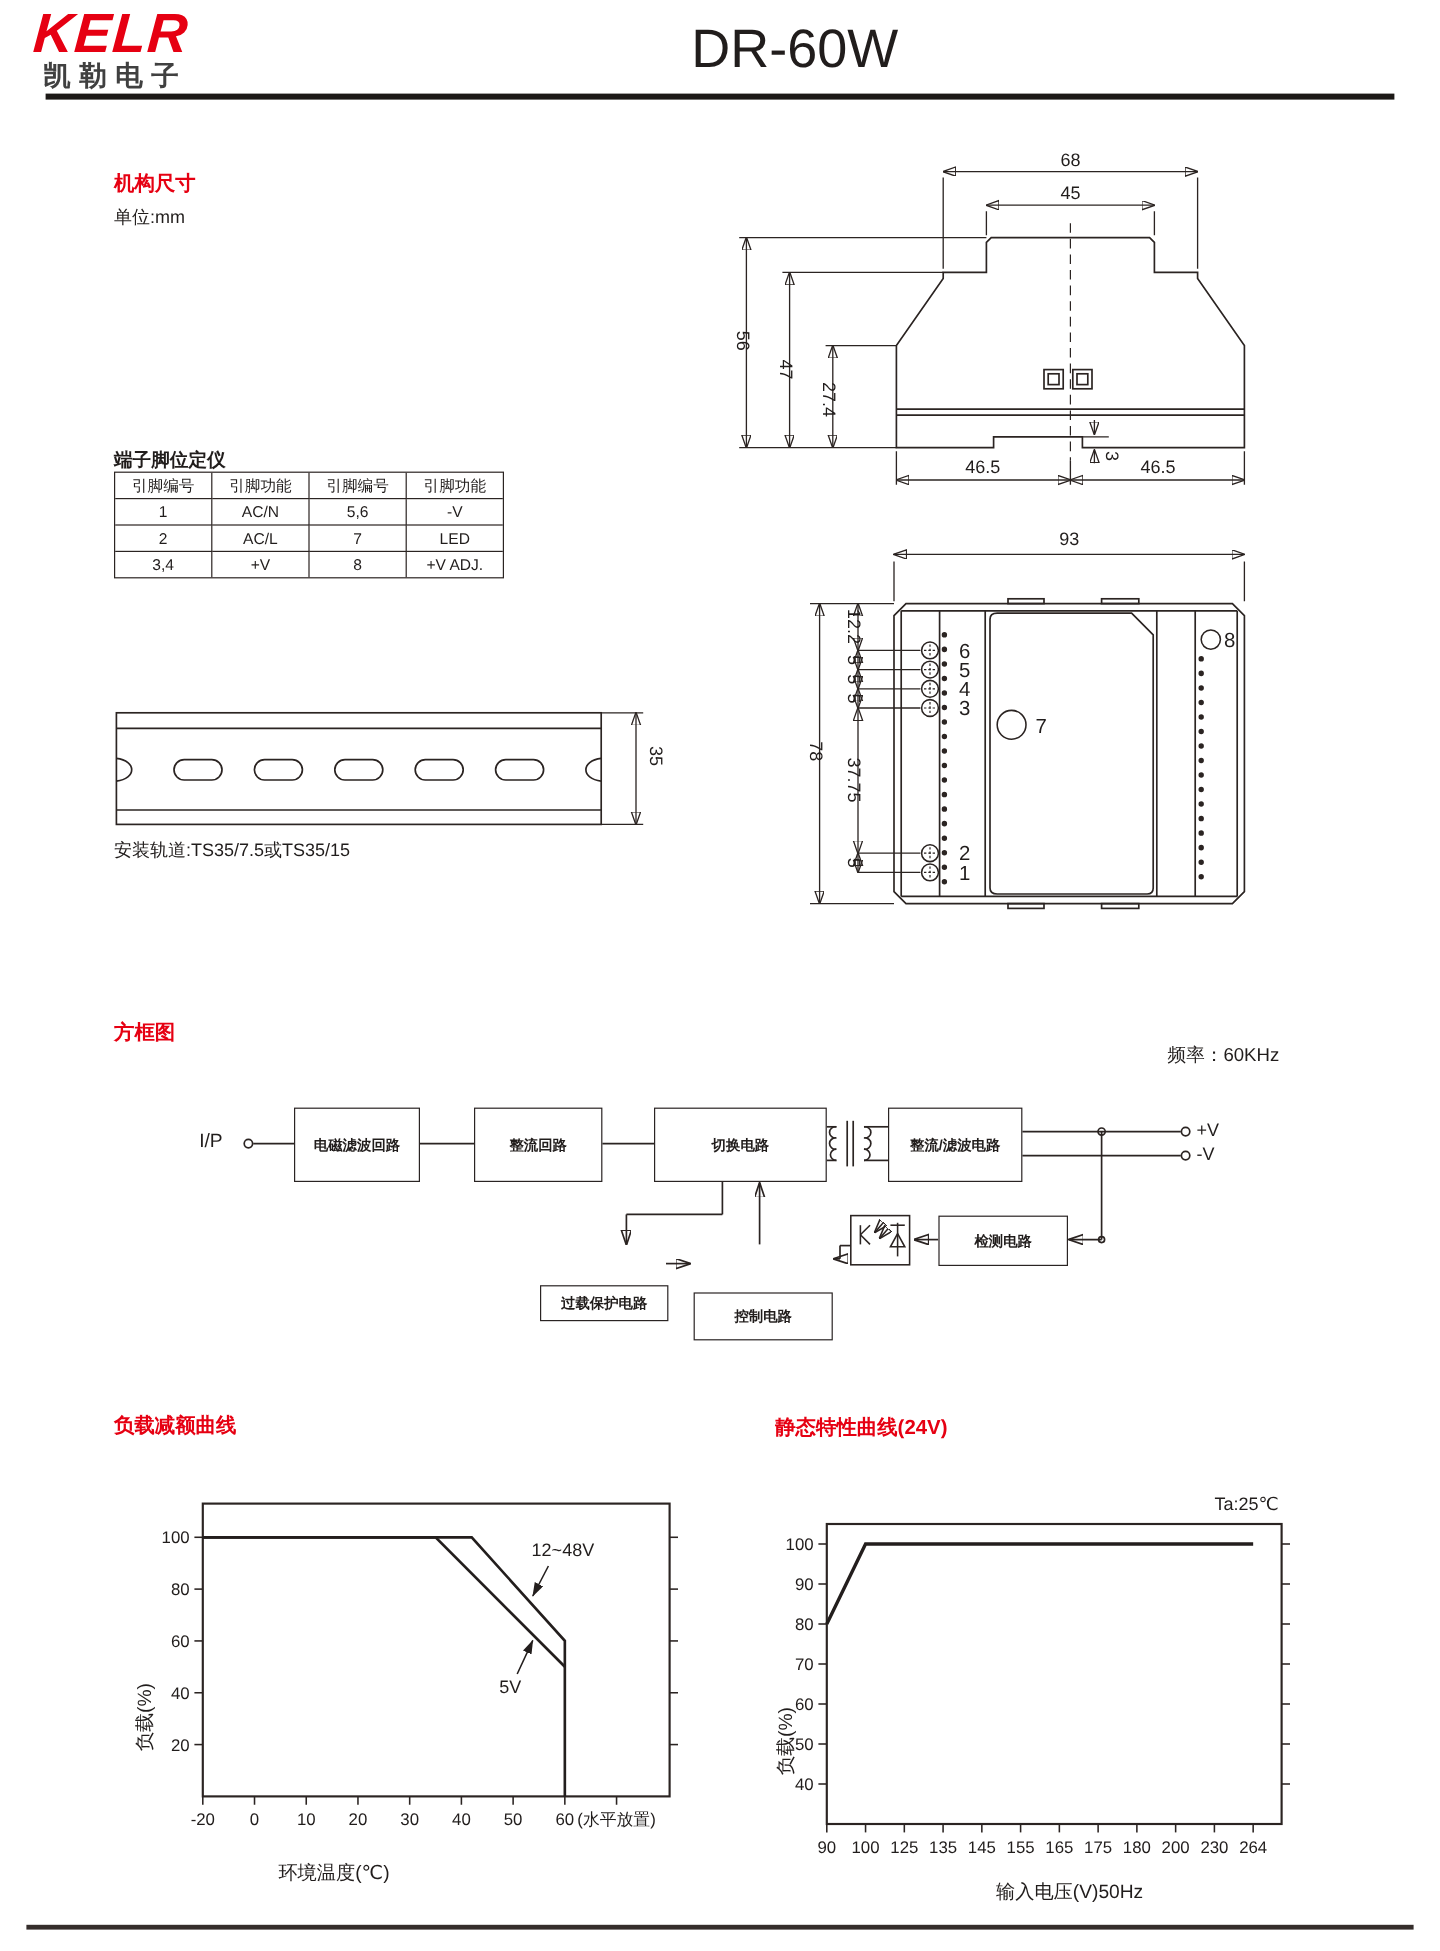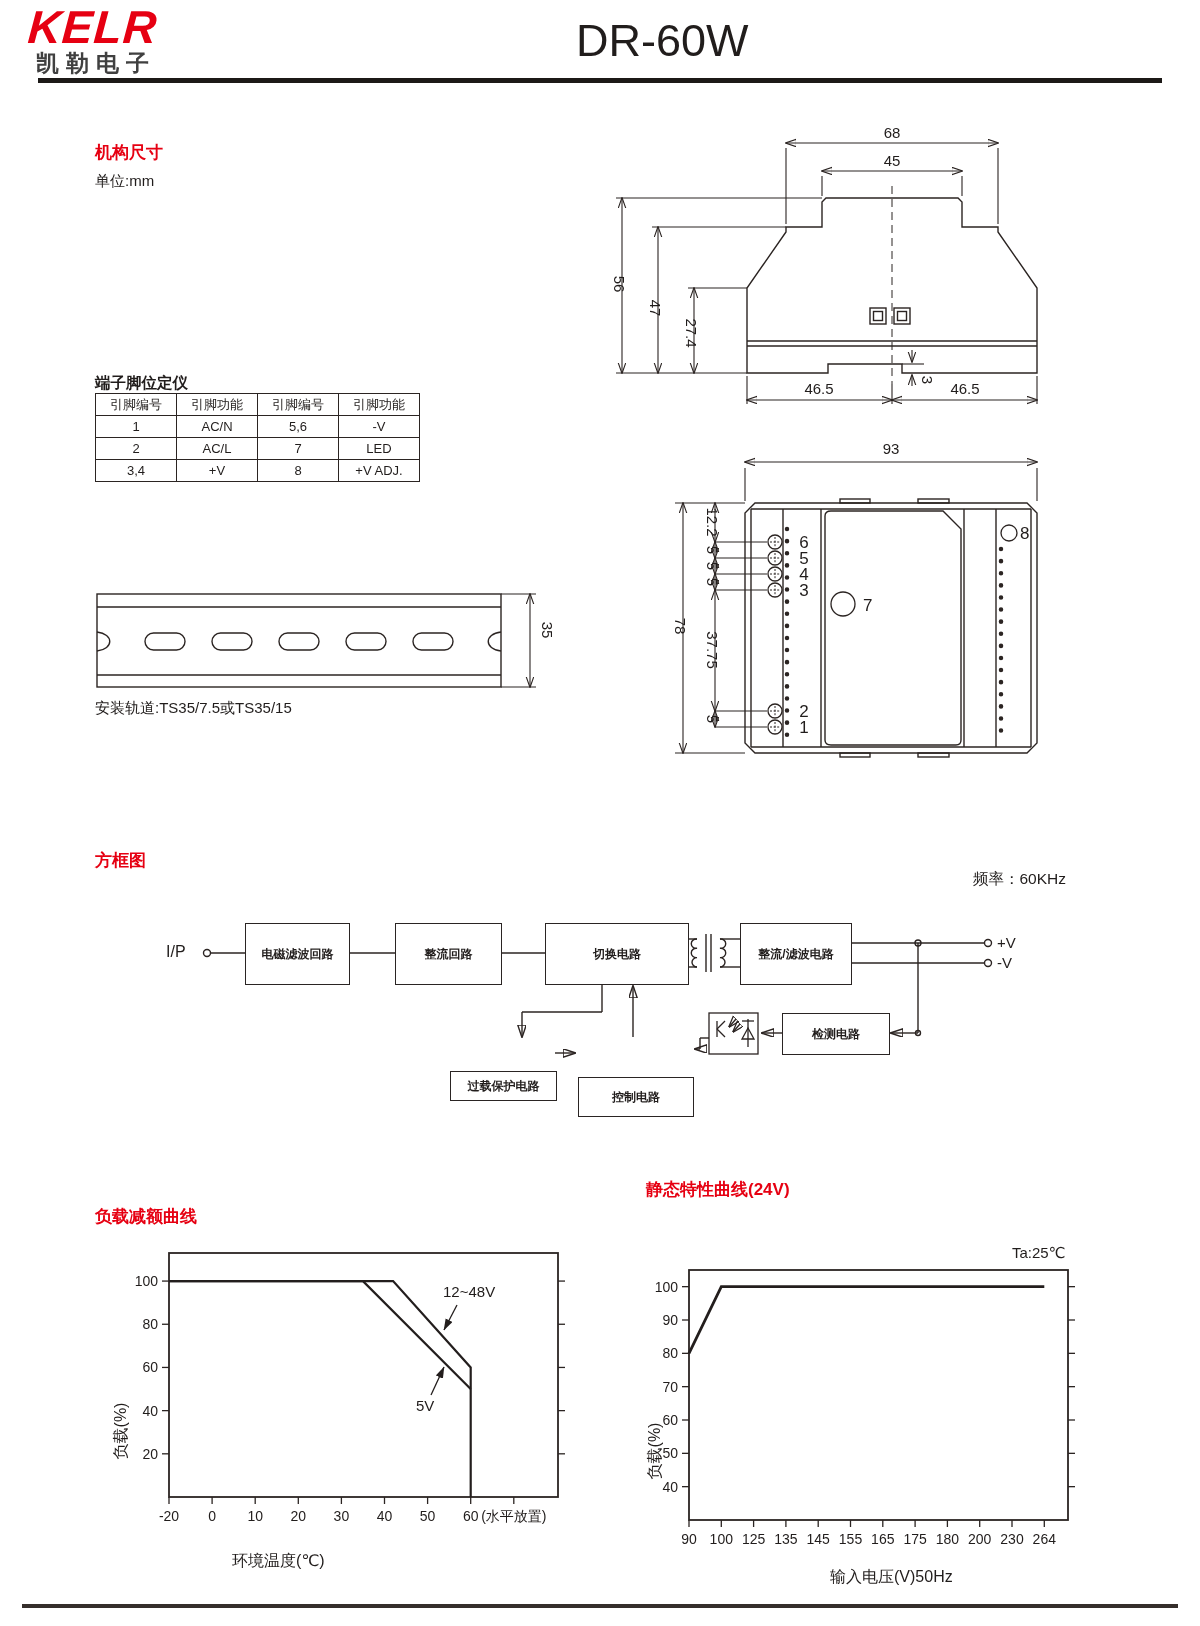--- a/index.html
+++ b/index.html
@@ -318,21 +318,21 @@
   <div class="bbox" style="left:395px;top:923px;width:105px;height:60px;text-align:center;">整流回路</div>
   <div class="bbox" style="left:545px;top:923px;width:142px;height:60px;">切换电路</div>
   <div class="bbox" style="left:740px;top:923px;width:110px;height:60px;">整流/滤波电路</div>
   <div class="bbox" style="left:450px;top:1071px;width:105px;height:28px;">过载保护电路</div>
   <div class="bbox" style="left:578px;top:1037px;width:114px;height:38px;margin-top:40px;">控制电路</div>
   <div class="bbox" style="left:782px;top:1013px;width:106px;height:40px;">检测电路</div>
   <div class="abs" style="left:166px;top:943px;font-size:16px;">I/P</div>
   <div class="abs" style="left:997px;top:934px;font-size:15px;">+V</div>
   <div class="abs" style="left:997px;top:954px;font-size:15px;">-V</div>
 
-  <div class="abs red-h" style="left:95px;top:1205px;">负载减额曲线</div>
+  <div class="abs red-h" style="left:95px;top:1176px;">负载减额曲线</div>
   <div class="abs red-h" style="left:646px;top:1178px;">静态特性曲线(24V)</div>
   <div class="abs note" style="left:1012px;top:1244px;">Ta:25℃</div>
 
   <svg class="abs" id="chart-derating" style="left:110px;top:1235px;" width="500" height="292" viewBox="0 0 500 292">
     <defs>
       <marker id="chart-derating-arr" markerWidth="9" markerHeight="7" refX="8.5" refY="3" orient="auto-start-reverse">
         <path d="M0,0 L9,3 L0,6 z" fill="#231e1d" stroke="none"></path>
       </marker>
     </defs>
   <rect x="59" y="18" width="389" height="244" fill="none" stroke="#2b2422" stroke-width="1.8"></rect>

